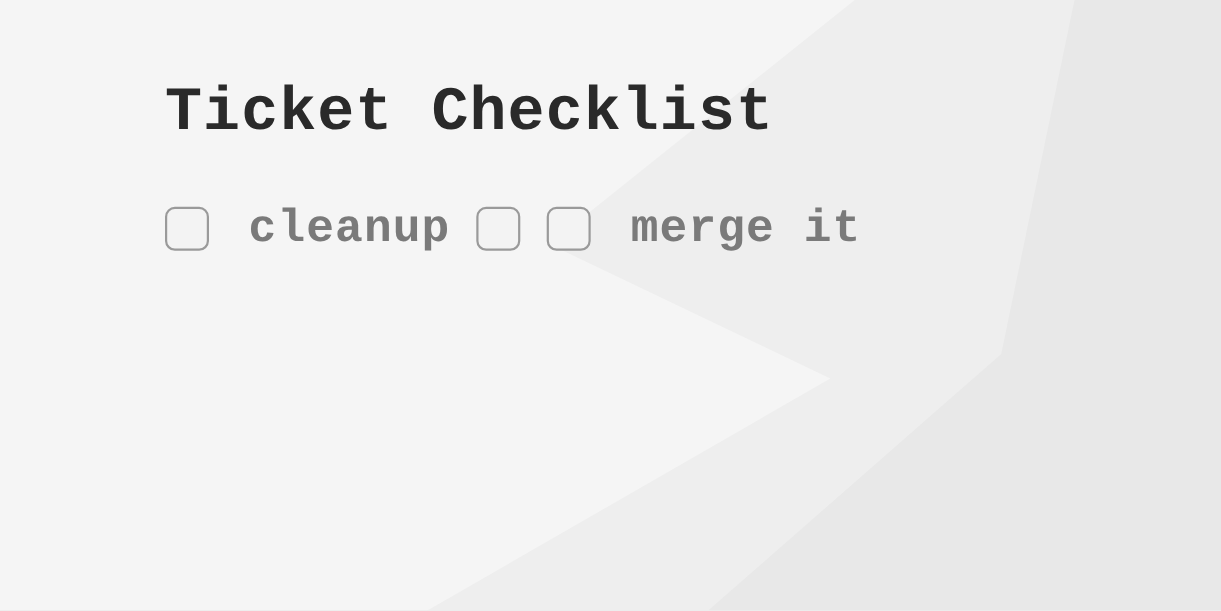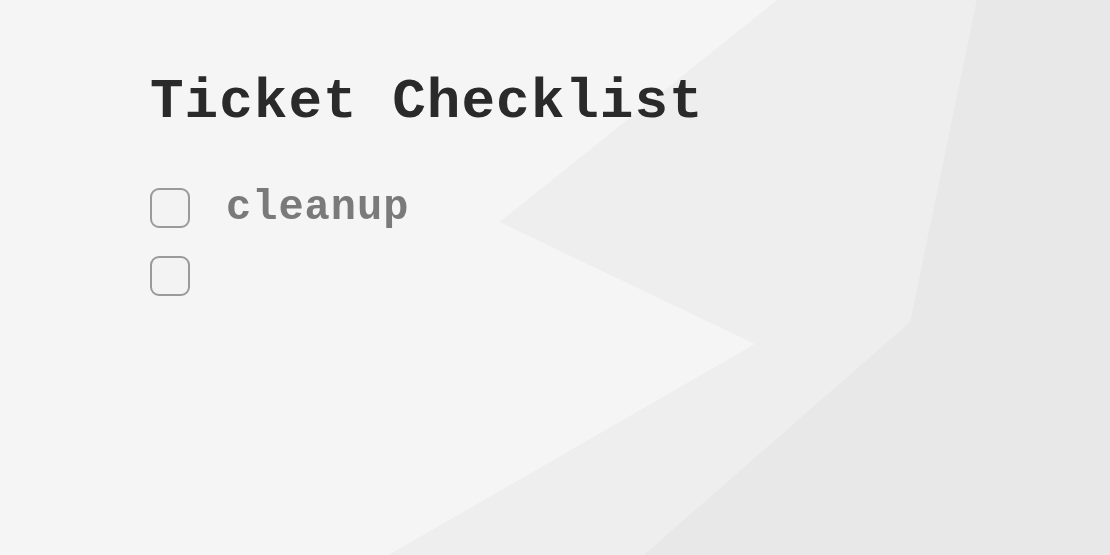--- a/index.html
+++ b/index.html
@@ -52,21 +52,20 @@
     }
     .title {
       font-size: 56px;
       font-weight: bold;
       color: #2a2a2a;
       letter-spacing: 1px;
       margin-bottom: 50px;
     }
     .checklist {
       display: flex;
-      flex-direction: column;
       gap: 24px;
     }
     .checklist-item {
       display: flex;
       align-items: center;
       gap: 36px;
     }
     .checkbox {
       width: 40px;
       height: 40px;
@@ -92,14 +91,18 @@
 <div class="content">
   <h1 class="title">Ticket Checklist</h1>
   <div class="checklist">
     <div class="checklist-item">
       <div class="checkbox"></div>
       <span class="item-label">cleanup</span>
     </div>
     <div class="checklist-item">
       <div class="checkbox"></div>
     </div>
+    <div class="checklist-item">
+      <div class="checkbox"></div>
+      <span class="item-label">merge it</span>
+    </div>
   </div>
 </div>
 
 </body></html>

